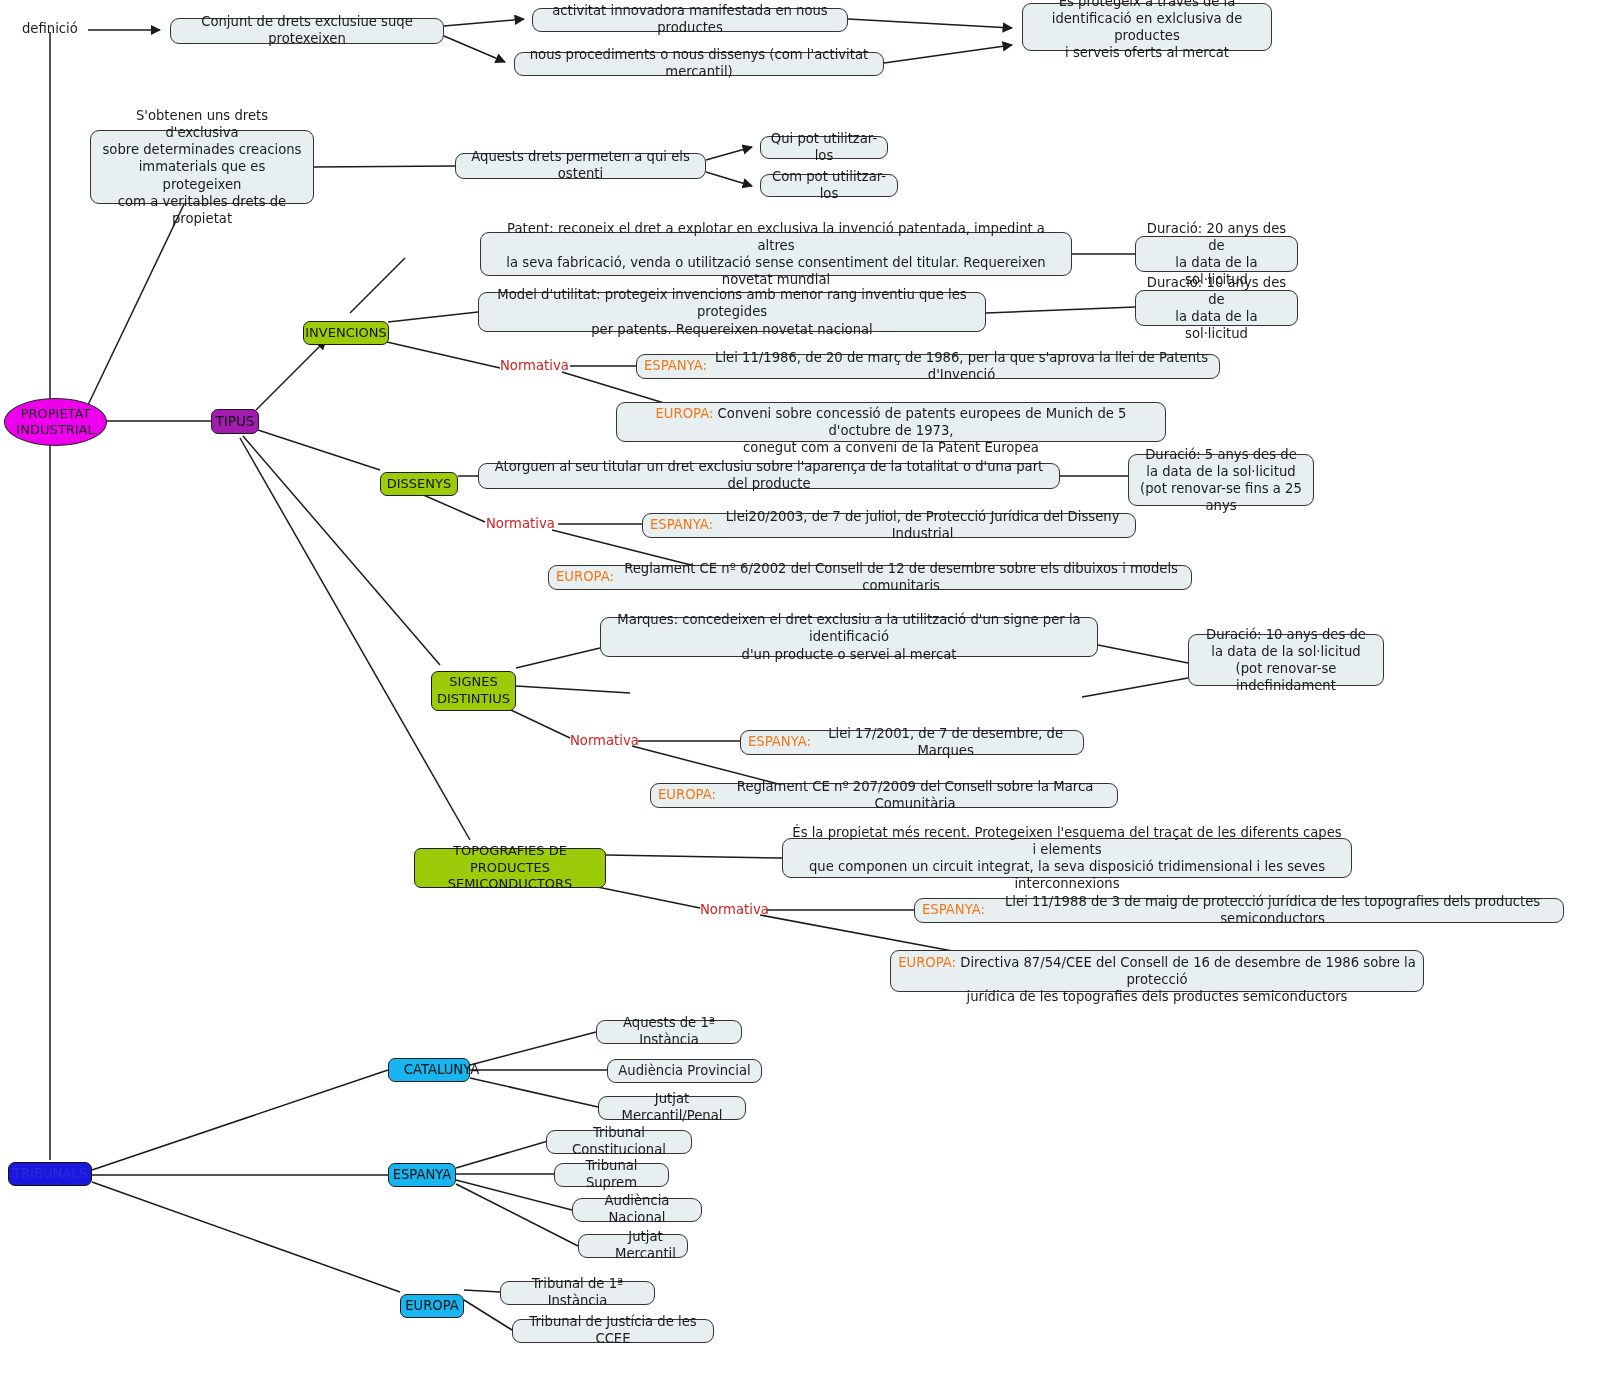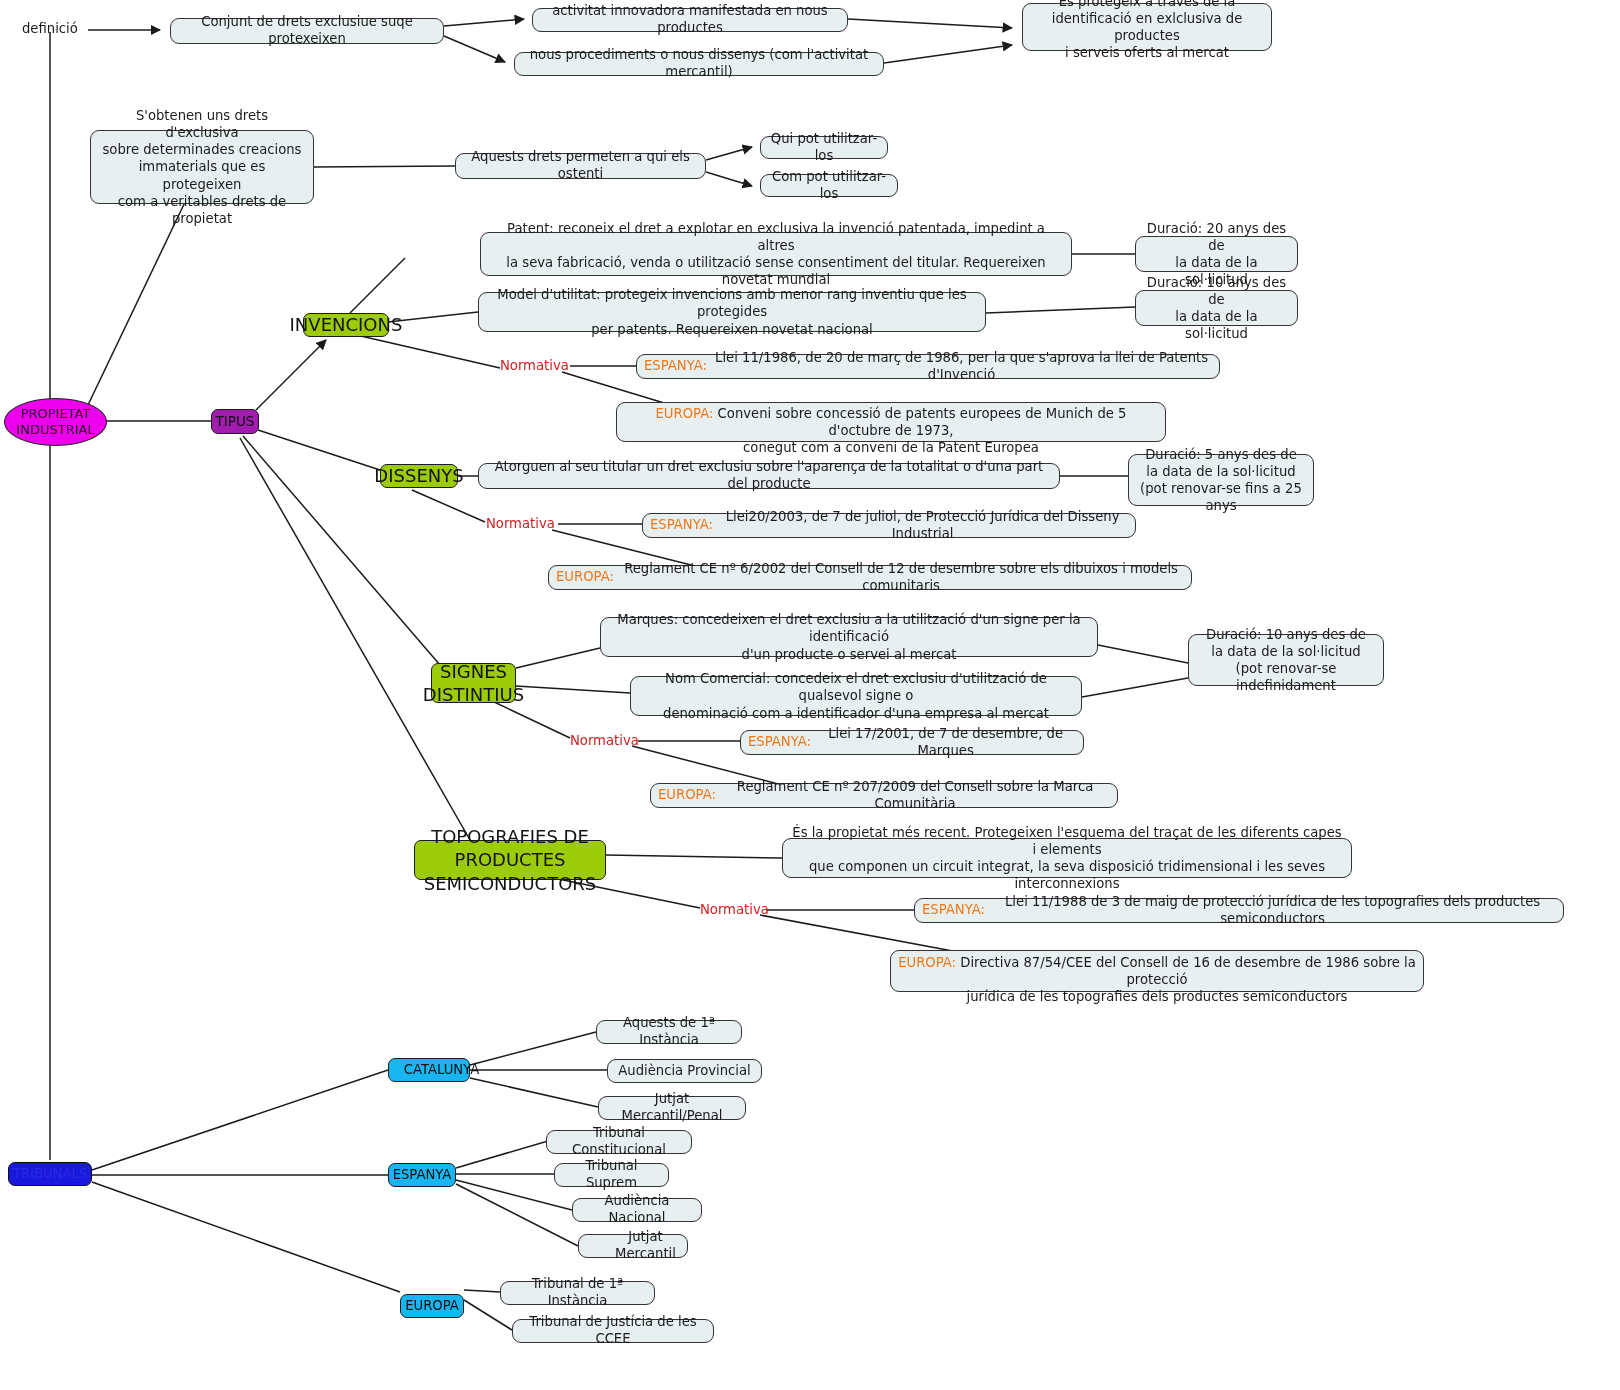--- a/index.html
+++ b/index.html
@@ -76,22 +76,23 @@
     background: #a21caf;
     border-color: #1c1c1c;
     color: #101010;
     font-size: 13.5px;
     border-radius: 7px;
   }
   .n-green {
     background: #9ccb0a;
     border-color: #1c1c1c;
     color: #141414;
-    font-size: 18px;
+    font-size: 13px;
     border-radius: 7px;
+    margin-top: 8px;
   }
   .n-cyan {
     background: #18b6f0;
     border-color: #1c1c1c;
     color: #101010;
     font-size: 13.2px;
     border-radius: 7px;
   }
   .n-blue {
     background: #1a18dd;
@@ -283,22 +284,20 @@
   <div class="node n-green tight" style="left:431px; top:663px; width:85px; height:40px;">SIGNES
 DISTINTIUS</div>
 
   <div class="node box tight" style="left:600px; top:617px; width:498px; height:40px;">Marques: concedeixen el dret exclusiu a la utilització d'un signe per la identificació
 d'un producte o servei al mercat</div>
 
   <div class="node box tight" style="left:1188px; top:634px; width:196px; height:52px;">Duració: 10 anys des de
 la data de la sol·licitud
 (pot renovar-se indefinidament</div>
 
-  <div class="node box tight" style="left:630px; top:676px; width:452px; height:40px;">Nom Comercial: concedeix el dret exclusiu d'utilització de qualsevol signe o
-denominació com a identificador d'una empresa al mercat</div>
 
   <div class="normativa" style="left:570px; top:733px;">Normativa</div>
 
   <div class="node box" style="left:740px; top:730px; width:344px; height:25px;">
     <span class="tag-es">ESPANYA:</span><span>&nbsp;</span><span>Llei 17/2001, de 7 de desembre, de Marques</span>
   </div>
 
   <div class="node box" style="left:650px; top:783px; width:468px; height:25px;">
     <span class="tag-eu">EUROPA:</span><span>&nbsp;</span><span>Reglament CE nº 207/2009 del Consell sobre la Marca Comunitària</span>
   </div>
@@ -327,21 +326,21 @@
   <div class="node n-cyan" style="left:388px; top:1058px; width:82px; height:24px;padding-left:32px;">CATALUNYA</div>
 
   <div class="node box" style="left:596px; top:1020px; width:146px; height:24px;">Aquests de 1ª Instància</div>
   <div class="node box" style="left:607px; top:1059px; width:155px; height:24px;">Audiència Provincial</div>
   <div class="node box" style="left:598px; top:1096px; width:148px; height:24px;">Jutjat Mercantil/Penal</div>
 
   <div class="node n-cyan" style="left:388px; top:1163px; width:68px; height:24px;">ESPANYA</div>
 
   <div class="node box" style="left:546px; top:1130px; width:146px; height:24px;">Tribunal Constitucional</div>
   <div class="node box" style="left:554px; top:1163px; width:115px; height:24px;">Tribunal Suprem</div>
-  <div class="node box" style="left:572px; top:1198px; width:130px; height:24px;">Audiència Nacional</div>
+  <div class="node box" style="left:572px; top:1198px; width:130px; height:24px;border-radius:10px;">Audiència Nacional</div>
   <div class="node box" style="left:578px; top:1234px; width:110px; height:24px;padding-left:32px;">Jutjat Mercantil</div>
 
   <div class="node n-cyan" style="left:400px; top:1294px; width:64px; height:24px;">EUROPA</div>
 
   <div class="node box" style="left:500px; top:1281px; width:155px; height:24px;">Tribunal de 1ª Instància</div>
   <div class="node box" style="left:512px; top:1319px; width:202px; height:24px;">Tribunal de Justícia de les CCEE</div>
 
 </div>
 
 </body></html>

